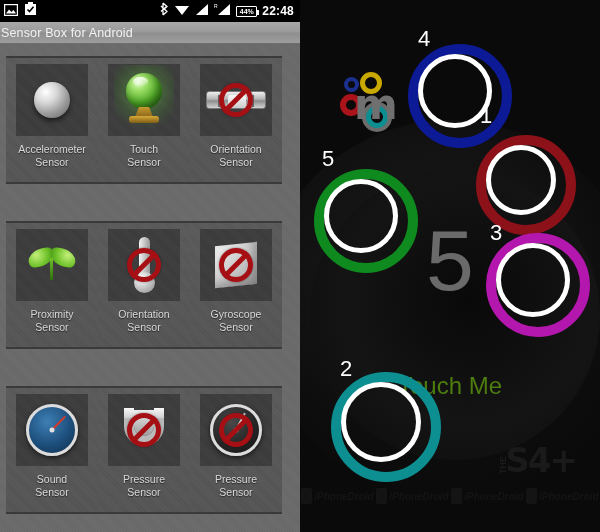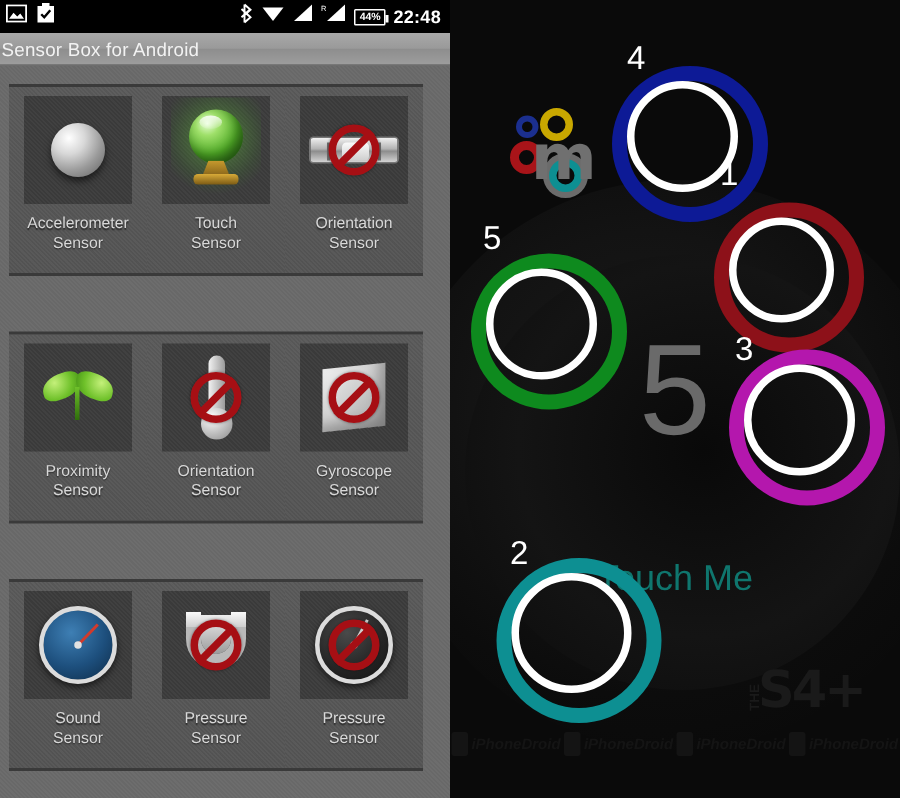--- a/index.html
+++ b/index.html
@@ -252,21 +252,21 @@
     position: absolute; left: 0; top: 0; width: 300px; height: 532px;
     display: flex; align-items: center; justify-content: center;
     pointer-events: none;
   }
   .counter-num {
     color: #6a6a6a; font-size: 86px; line-height: 1; font-weight: normal;
     margin-top: -12px;
   }
   .touchme {
     position: absolute; left: 0; top: 372px; width: 300px;
-    text-align: center; color: #0f766e; font-size: 24px;
+    text-align: center; color: #4d7c0f; font-size: 24px;
   }
   .wm-row {
     position: absolute; left: 0; bottom: 28px; width: 300px;
     display: flex; justify-content: space-around; align-items: flex-end;
     opacity: .55;
   }
   .wm {
     display: flex; align-items: center; gap: 2px;
     color: #1d1d1d; font-style: italic; font-weight: bold; font-size: 10px;
     line-height: 11px;

